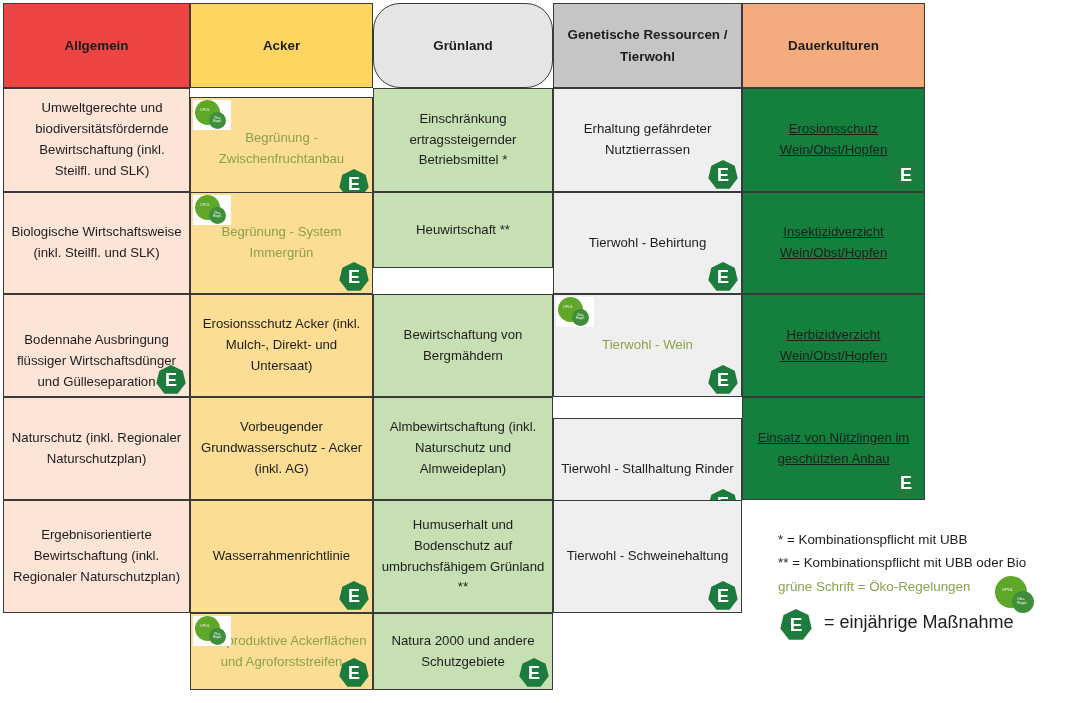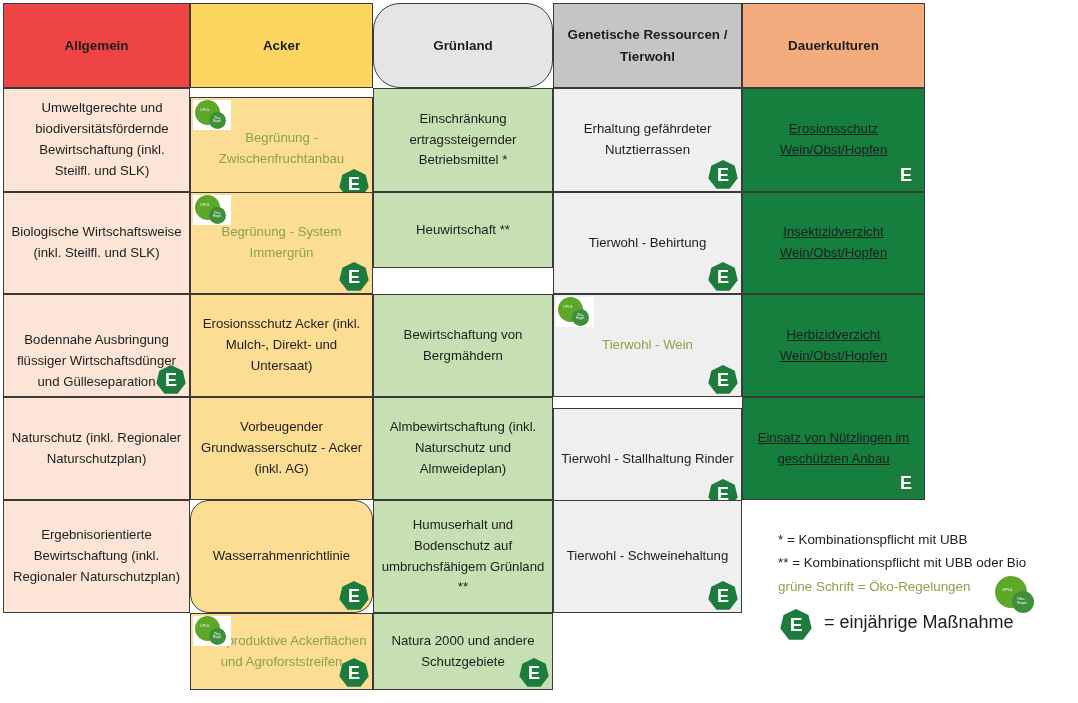--- a/index.html
+++ b/index.html
@@ -149,21 +149,21 @@
     </span>
     <span class="txt">Begrünung - System Immergrün</span>
     <span class="ebadge in-cell">E</span>
   </div>
   <div class="cell c-acker" style="left:190px;top:294px;width:183px;height:103px;">
     <span class="txt">Erosionsschutz Acker (inkl. Mulch-, Direkt- und Untersaat)</span>
   </div>
   <div class="cell c-acker" style="left:190px;top:397px;width:183px;height:103px;">
     <span class="txt">Vorbeugender Grundwasserschutz - Acker (inkl. AG)</span>
   </div>
-  <div class="cell c-acker" style="left:190px;top:500px;width:183px;height:113px;border-radius:19px;">
+  <div class="cell c-acker" style="left:190px;top:500px;width:183px;height:113px;">
     <span class="txt">Wasserrahmenrichtlinie</span>
     <span class="ebadge in-cell">E</span>
   </div>
   <div class="cell c-acker oeko" style="left:190px;top:613px;width:183px;height:77px;">
     <span class="opul">
       <span class="big"></span>
       <span class="sml"></span>
       <span class="l1">OPUL</span>
       <span class="l2">Öko-<br>Regel.</span>
     </span>
@@ -202,21 +202,21 @@
   <div class="cell c-gen oeko" style="left:553px;top:294px;width:189px;height:103px;">
     <span class="opul">
       <span class="big"></span>
       <span class="sml"></span>
       <span class="l1">OPUL</span>
       <span class="l2">Öko-<br>Regel.</span>
     </span>
     <span class="txt">Tierwohl - Wein</span>
     <span class="ebadge in-cell">E</span>
   </div>
-  <div class="cell c-gen" style="left:553px;top:408px;width:189px;height:103px;">
+  <div class="cell c-gen" style="left:553px;top:418px;width:189px;height:103px;">
     <span class="txt">Tierwohl - Stallhaltung Rinder</span>
     <span class="ebadge in-cell">E</span>
   </div>
   <div class="cell c-gen" style="left:553px;top:500px;width:189px;height:113px;">
     <span class="txt">Tierwohl - Schweinehaltung</span>
     <span class="ebadge in-cell">E</span>
   </div>
 
   <div class="cell c-dauer" style="left:742px;top:88px;width:183px;height:104px;">
     <span class="txt">Erosionsschutz Wein/Obst/Hopfen</span>

